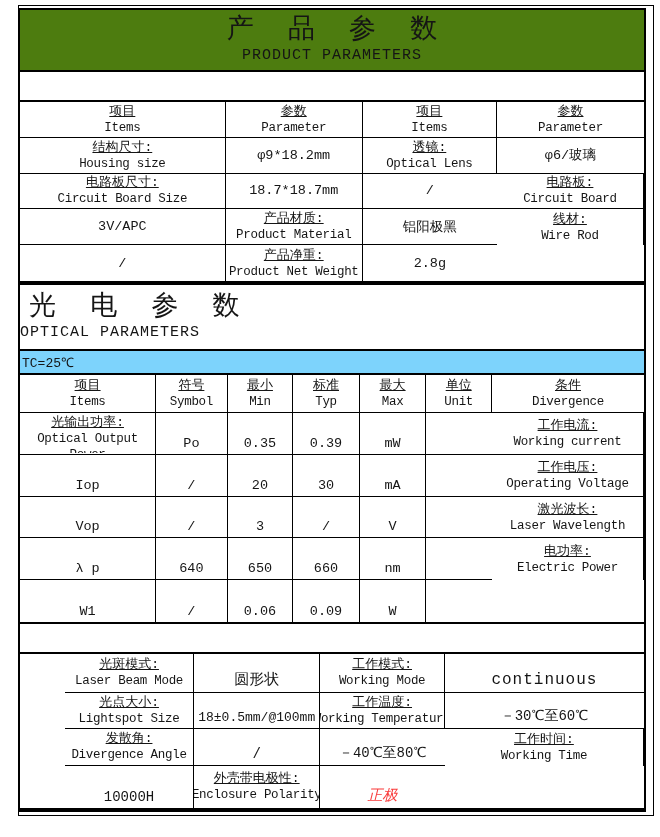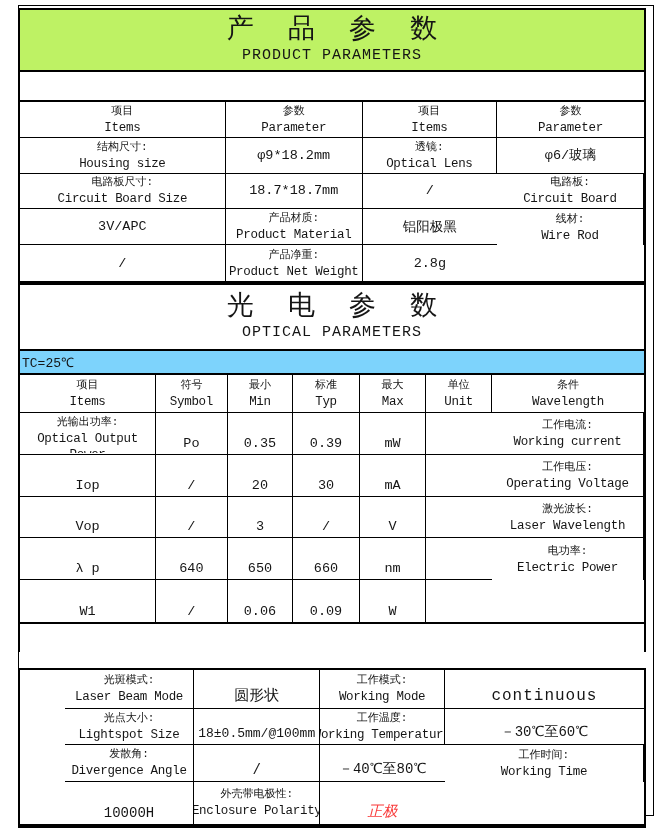--- a/index.html
+++ b/index.html
@@ -7,48 +7,48 @@
   body {
     width:660px; height:837px;
     font-family:"Liberation Mono","DejaVu Sans Mono",monospace;
     color:#151515;
   }
   .sheet { position:relative; width:660px; height:837px; overflow:hidden; background:#fff; }
   .frame { position:absolute; left:18px; top:5px; width:636px; height:811px; border:1px solid #000; }
   .block { position:absolute; left:18px; width:628px; }
 
   
-  .title-box { top:8px; height:64px; border:2px solid #000; display:flex; flex-direction:column; align-items:center; justify-content:center; background:#bef264; }
+  .title-box { top:8px; height:64px; border:2px solid #000; display:flex; flex-direction:column; align-items:center; justify-content:center; background:#4d7c0f; }
   .title-zh { font-size:27px; letter-spacing:9px; padding-left:9px; line-height:32px; }
   .title-en { font-size:15px; letter-spacing:1px; line-height:20px; }
 
   .gap-row { top:72px; height:28px; border-left:2px solid #000; border-right:2px solid #000; background:#fff; }
 
   
   .grid { display:grid; border:2px solid #000; background:#fff; }
   .cell { border-right:1px solid #000; border-bottom:1px solid #000; display:flex; flex-direction:column; align-items:center; justify-content:center; overflow:hidden; text-align:center; }
   .cell.c-last { border-right:none; }
   .cell.r-last { border-bottom:none; }
-  .zh { font-size:11px; line-height:17px; white-space:nowrap; }
+  .zh { font-size:13px; line-height:17px; white-space:nowrap;text-decoration:underline; }
   .en { font-size:12.5px; line-height:16px; white-space:nowrap; letter-spacing:-0.3px; }
   .val { font-size:13.5px; white-space:nowrap;text-align:right; }
 
   .product-table { top:100px; height:183px; grid-template-columns:207fr 138fr 135fr 148fr; grid-template-rows:repeat(5,1fr); }
 
   
-  .optical-box { top:283px; height:68px; border:2px solid #000; display:flex; flex-direction:column; align-items:center; justify-content:center; background:#fff; }
+  .optical-box { top:283px; height:68px; border:2px solid #000; display:flex; flex-direction:column; justify-content:center; background:#fff; }
   .tc-row { top:351px; height:22px; border-left:2px solid #000; border-right:2px solid #000; display:flex; align-items:center; font-size:13px; padding-left:2px; background:#7dd3fc; }
 
   .optical-table { top:373px; height:251px; grid-template-columns:137fr 72fr 66fr 67fr 67fr 66fr 153fr; grid-template-rows:39fr 42fr 43fr 42fr 42fr 43fr; }
   .vbot { justify-content:flex-end; padding-bottom:3px; }
   .clip3 { height:6px; overflow:hidden; }
 
   .gap-box { top:624px; height:28px; border-left:2px solid #000; border-right:2px solid #000; background:#fff; }
 
-  .spec-table { top:668px; height:160px; grid-template-columns:140fr 137fr 135fr 216fr; grid-template-rows:40fr 38fr 38fr 44fr; border-bottom:4px solid #000;padding-left:45px; }
+  .spec-table { top:652px; height:160px; grid-template-columns:140fr 137fr 135fr 216fr; grid-template-rows:40fr 38fr 38fr 44fr; border-bottom:4px solid #000;padding-left:45px; }
   .spec-val { font-size:15px; }
   .spec-val.small { font-size:13px; }
   .spec-val.mid { font-size:14px; }
   .spec-val.wide { font-size:16px; letter-spacing:1px; }
   .red { color:#f93b3b;font-style:italic; }
 </style>
 </head>
 <body>
 
 <div class="sheet">
@@ -161,21 +161,21 @@
     <div class="cell">
         <div class="zh">最大</div>
         <div class="en">Max</div>
       </div>
     <div class="cell">
         <div class="zh">单位</div>
         <div class="en">Unit</div>
       </div>
     <div class="cell c-last">
         <div class="zh">条件</div>
-        <div class="en">Wavelength</div>
+        <div class="en">Divergence</div>
       </div>
 
     <div class="cell">
         <div class="zh">光输出功率:</div>
         <div class="en">Optical Output</div>
         <div class="clip3">
           <div class="en">Power</div>
         </div>
       </div>
     <div class="cell vbot">

